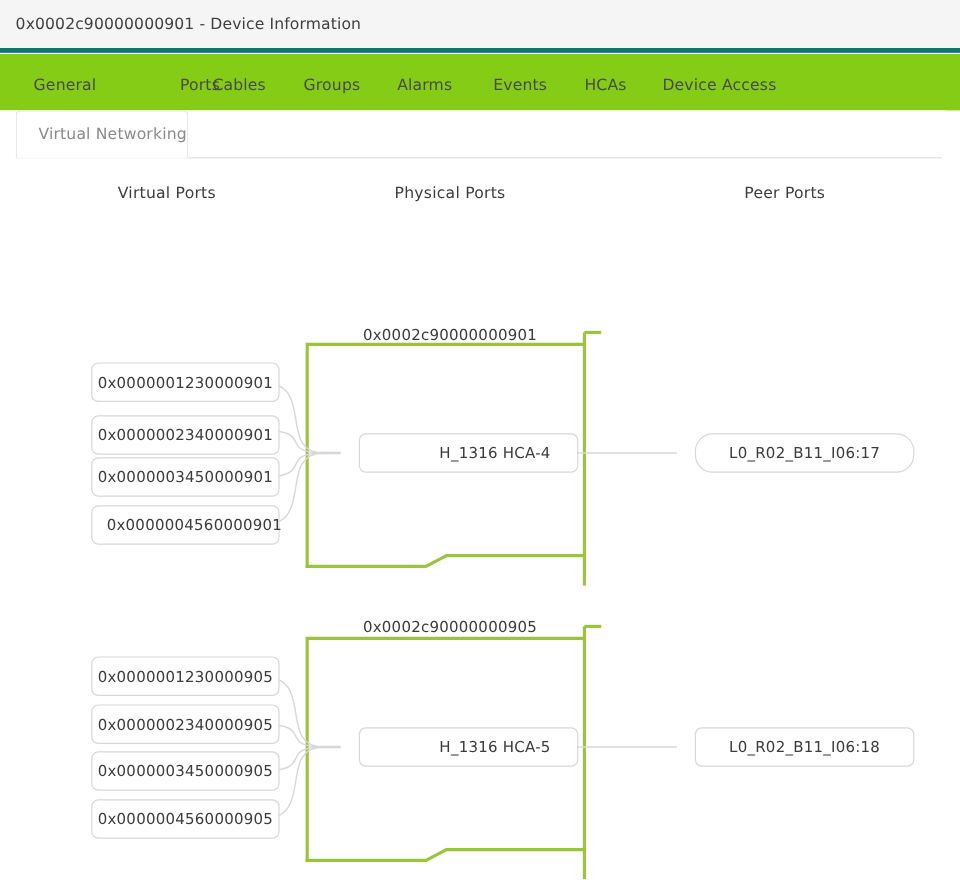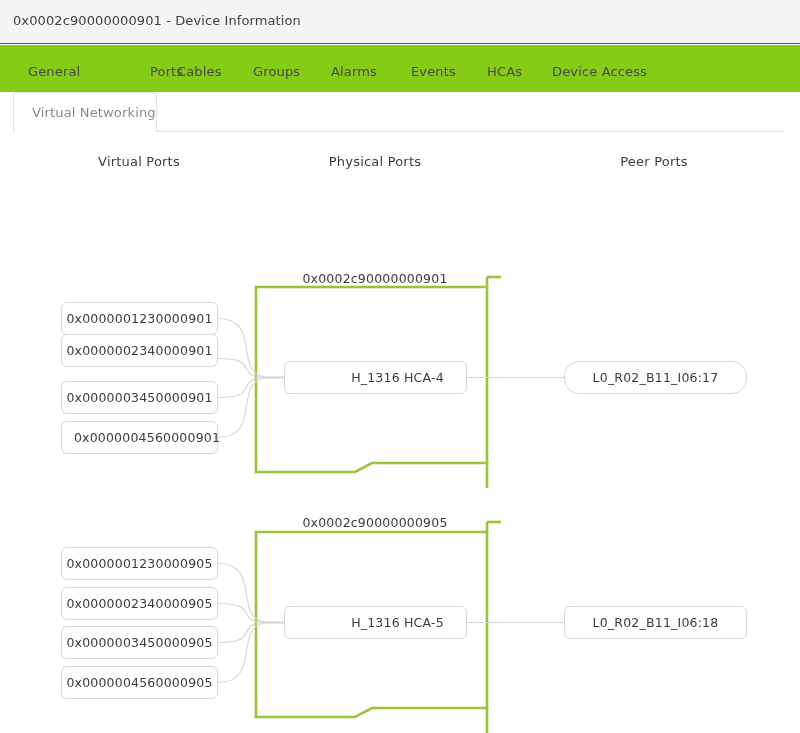--- a/index.html
+++ b/index.html
@@ -21,21 +21,21 @@
   }
 
   
   .dialog-header {
     position: absolute;
     left: 0;
     top: 0;
     width: 800px;
     height: 44px;
     background: #f5f5f5;
-    border-bottom: 1px solid #0f766e;
+    border-bottom: 4px solid #0f766e;
     box-sizing: border-box;
   }
   .dialog-title {
     position: absolute;
     left: 13px;
     top: 13px;
     font-size: 13px;
     color: #3f3f3f;
     letter-spacing: 0.1px;
     white-space: nowrap;
@@ -142,20 +142,21 @@
     border: 1px solid #d8d8d8;
     border-radius: 6px;
     font-size: 12.5px;
     color: #3c3c3c;
     display: flex;
     align-items: center;
     justify-content: center;
     letter-spacing: 0.2px;
     white-space: nowrap;
     cursor: pointer;
+    margin-left: 15px;
   }
   .node.vport { width: 157px; height: 33px; }
   .node.pport { width: 183px; height: 33px; padding-left: 44px; }
   .node.peer  { width: 183px; height: 33px; }
 
   
   .group-caption {
     position: absolute;
     font-size: 12.5px;
     color: #3c3c3c;
@@ -217,21 +218,21 @@
         <path d="M 218 431.5 C 264 431.5 230 490.5 270 490.5" fill="none" stroke="#d8d8d8" stroke-width="1.2"></path>
         <path d="M 218 471.5 C 264 471.5 230 490.5 270 490.5" fill="none" stroke="#d8d8d8" stroke-width="1.2"></path>
         <path d="M 218 510.5 C 264 510.5 230 490.5 270 490.5" fill="none" stroke="#d8d8d8" stroke-width="1.2"></path>
         <path d="M 218 550.5 C 264 550.5 230 490.5 270 490.5" fill="none" stroke="#d8d8d8" stroke-width="1.2"></path>
         <path d="M 266 490.5 L 284 490.5" fill="none" stroke="#d8d8d8" stroke-width="2.2"></path>
         <path d="M 467 490.5 L 564 490.5" fill="none" stroke="#d8d8d8" stroke-width="1.2"></path>
       </svg>
     <div id="nodes">
         <div class="group-caption" style="left: 375px; top: 139px;">0x0002c90000000901</div>
         <div class="node vport" style="left: 61px; top: 170px;">0x0000001230000901</div>
-        <div class="node vport" style="left: 61px; top: 202px;">0x0000002340000901</div>
+        <div class="node vport" style="left: 61px; top: 214px;">0x0000002340000901</div>
         <div class="node vport" style="left: 61px; top: 249px;">0x0000003450000901</div>
         <div class="node vport" style="left: 61px; top: 289px; padding-left: 15px;">0x0000004560000901</div>
         <div class="node pport" style="left: 284px; top: 229px;">H_1316 HCA-4</div>
         <div class="node peer" style="left: 564px; top: 229px; border-radius: 15px;">L0_R02_B11_I06:17</div>
         <div class="group-caption" style="left: 375px; top: 383px;">0x0002c90000000905</div>
         <div class="node vport" style="left: 61px; top: 415px;">0x0000001230000905</div>
         <div class="node vport" style="left: 61px; top: 455px;">0x0000002340000905</div>
         <div class="node vport" style="left: 61px; top: 494px;">0x0000003450000905</div>
         <div class="node vport" style="left: 61px; top: 534px;">0x0000004560000905</div>
         <div class="node pport" style="left: 284px; top: 474px;">H_1316 HCA-5</div>

